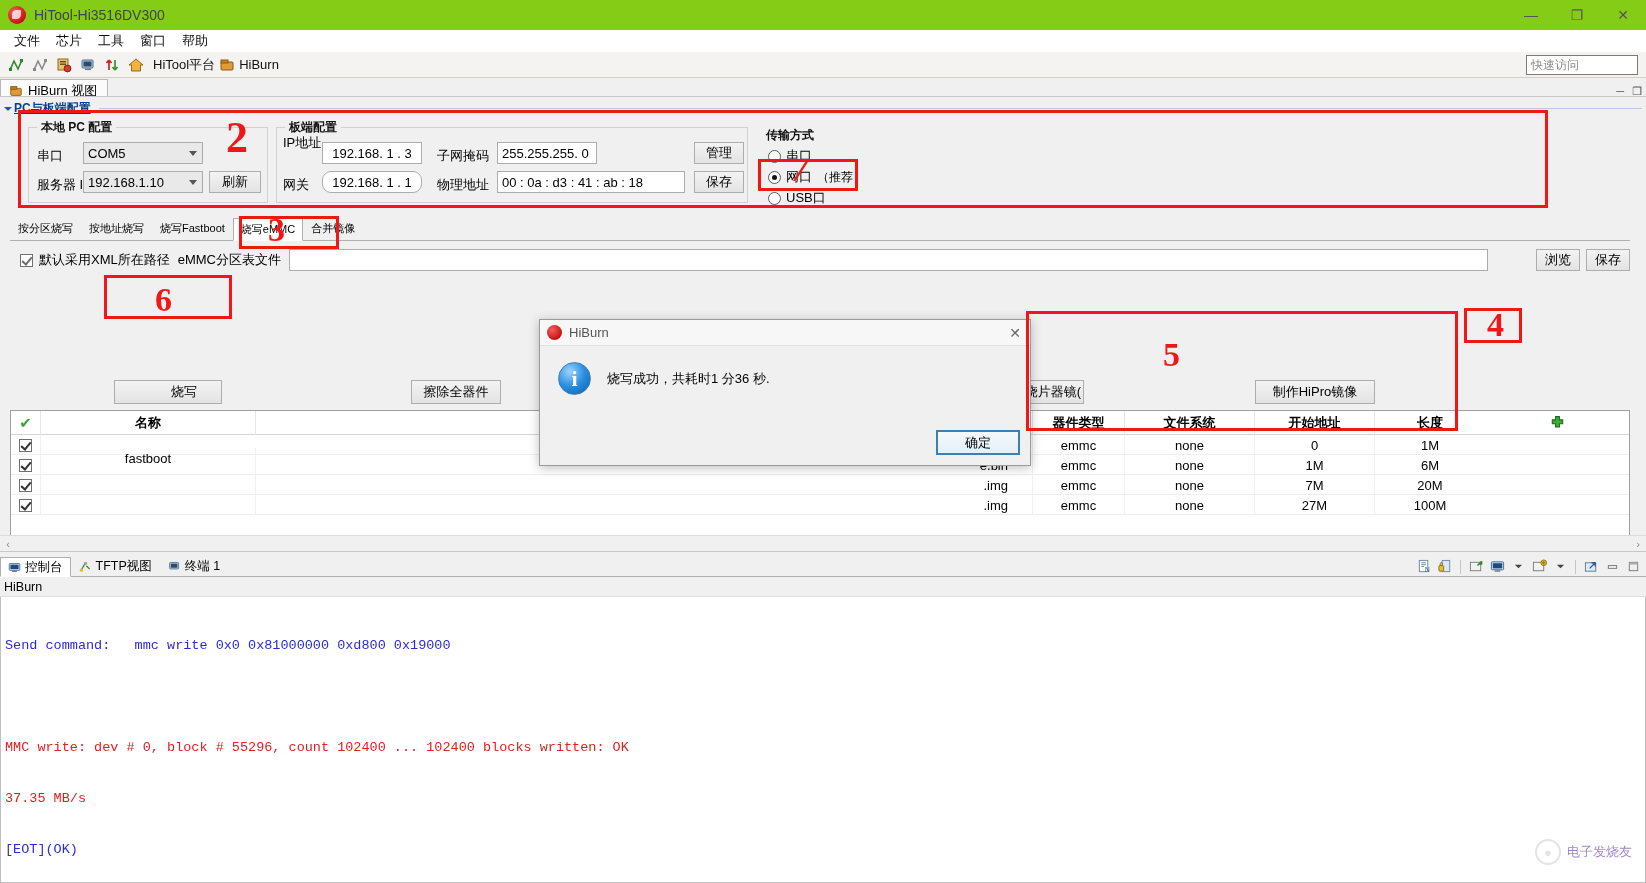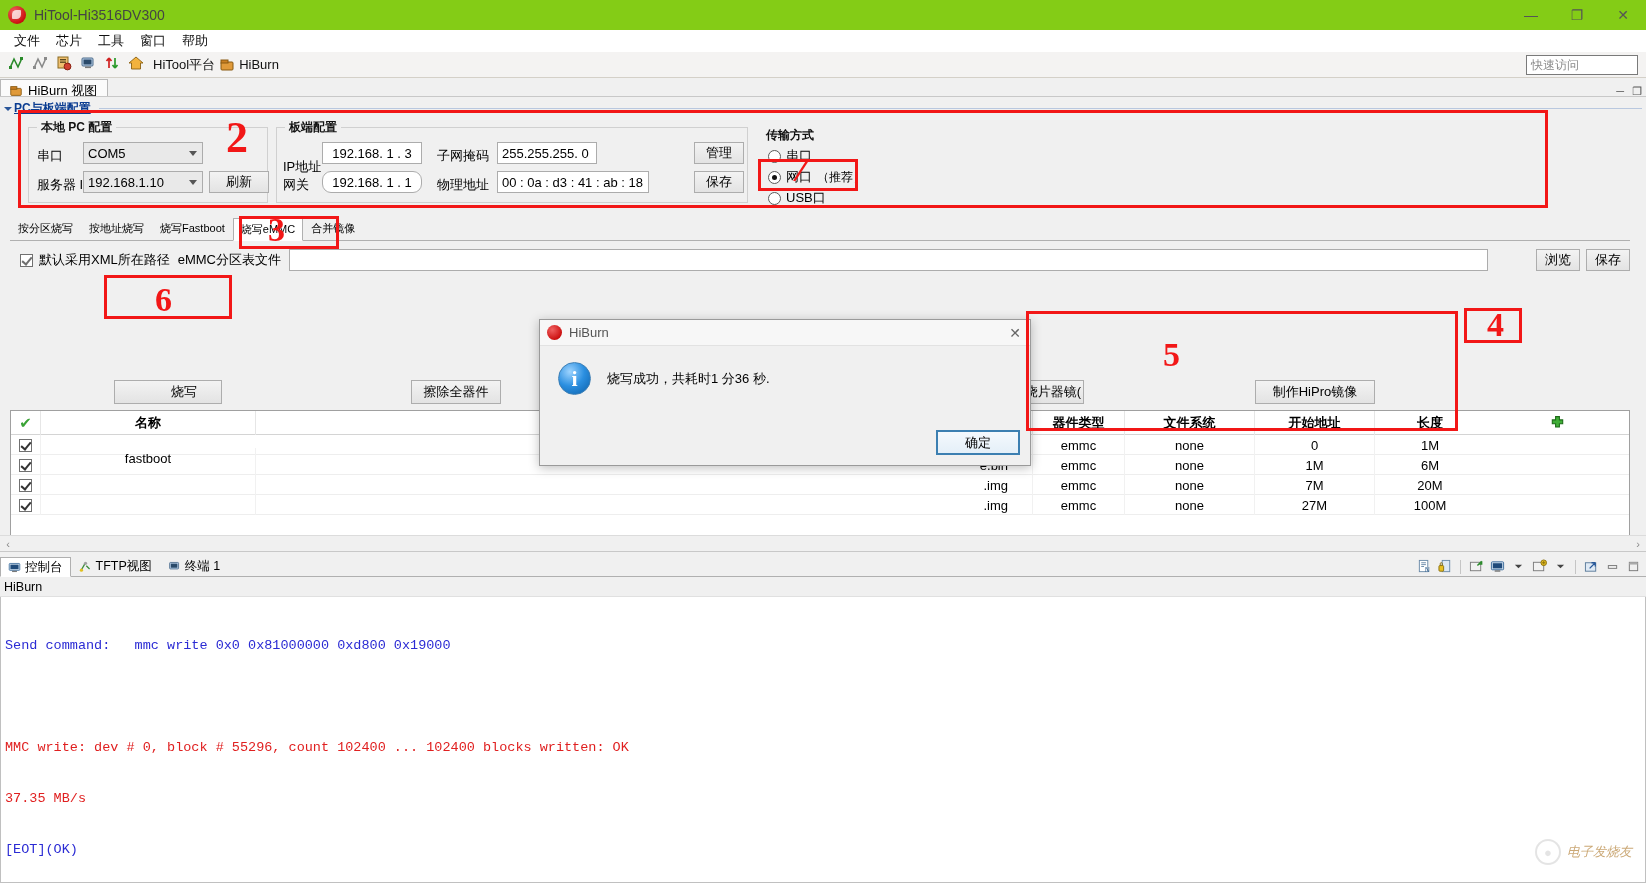--- a/index.html
+++ b/index.html
@@ -19,21 +19,21 @@
       background:#fff;border-radius:50% 10% 50% 10%;opacity:.75;}
   #titlebar .title{ font-size:14px; color:#444; }
   .winbtns{ position:absolute; right:0; top:0; height:30px; display:flex; }
   .winbtn{ width:46px;height:30px;display:flex;align-items:center;justify-content:center;
       color:#555;font-size:14px;}
   
   #menubar{ height:22px; background:#ffffff; display:flex; align-items:center; padding-left:6px; }
   #menubar .mi{ padding:2px 8px; font-size:13px; color:#111; }
   
   #coolbar{ height:26px; background:#f4f3f2; border-bottom:1px solid #d4d0c8;
-      display:flex; padding-left:5px; position:relative;}
+      display:flex; align-items:center; padding-left:5px; position:relative;}
   #coolbar .tbi{ width:22px;height:22px;display:flex;align-items:center;justify-content:center;
       margin-right:2px;}
   #coolbar .tlab{ display:flex;align-items:center;gap:4px;margin-left:4px;font-size:13px;color:#111;}
   #quickaccess{ position:absolute; right:8px; top:3px; width:112px; height:20px;
       border:1px solid #7a7a7a; background:#fff; font-size:12px; padding:1px 4px; color:#8a8a8a; }
   
   #viewtabs{ height:24px; background:#f0f0f0; display:flex; align-items:flex-end; position:relative;
       border-bottom:1px solid #b8b8b8; }
   .vtab{ height:22px; display:flex;align-items:center;gap:5px;
       padding:0 10px 0 8px; background:#fbfbfb; border:1px solid #b8b8b8; border-bottom:none;
@@ -133,21 +133,21 @@
       display:flex;align-items:center;justify-content:center;font-size:13px;}
   
   .anno{ position:absolute; pointer-events:none; }
   .abox{ border:3px solid #f21717; }
   .anum{ color:#f21717; font-family:"Liberation Serif",serif; font-weight:bold; }
   
   #wm{ position:absolute; right:14px; bottom:18px; display:flex; align-items:center; gap:6px;
        opacity:.55; }
   #wm .wmlogo{ width:26px;height:26px;border-radius:50%;border:2px solid #cfcfcf;
        display:flex;align-items:center;justify-content:center;color:#cfcfcf;font-size:13px;}
-  #wm .wmtxt{ color:#a16207; font-size:13px;font-style:italic; }
+  #wm .wmtxt{ color:#4c1d95; font-size:13px; }
 </style>
 </head>
 <body>
 
 <div id="titlebar">
   <div class="app-icon"></div>
   <div class="title">HiTool-Hi3516DV300</div>
   <div class="winbtns">
     <div class="winbtn">—</div>
     <div class="winbtn">❐</div>
@@ -244,33 +244,33 @@
     <div class="lbl" style="position:absolute;left:8px;top:19px;">串口</div>
     <div class="combo" style="position:absolute;left:54px;top:14px;width:120px;">
       <span>COM5</span>
       <span class="arrow"></span>
     </div>
     <div class="lbl" style="position:absolute;left:8px;top:48px;">服务器 IP</div>
     <div class="combo" style="position:absolute;left:54px;top:43px;width:120px;">
       <span>192.168.1.10</span>
       <span class="arrow"></span>
     </div>
-    <div class="btn" style="position:absolute;left:180px;top:43px;width:60px;">刷新</div>
+    <div class="btn" style="position:absolute;left:180px;top:43px;width:52px;">刷新</div>
   </div>
 
   <div class="grp" style="left:276px; top:30px; width:472px; height:76px;">
     <div class="glabel">板端配置</div>
-    <div class="lbl" style="position:absolute;left:6px;top:30px;">IP地址</div>
+    <div class="lbl" style="position:absolute;left:6px;top:6px;">IP地址</div>
     <div class="txt" style="position:absolute;left:45px;top:14px;width:100px;justify-content:center;">192.168. 1 . 3</div>
     <div class="lbl" style="position:absolute;left:6px;top:48px;">网关</div>
     <div class="txt" style="position:absolute;left:45px;top:43px;width:100px;justify-content:center;border-radius:9px;">192.168. 1 . 1</div>
     <div class="lbl" style="position:absolute;left:160px;top:19px;">子网掩码</div>
     <div class="txt" style="position:absolute;left:220px;top:14px;width:100px;">255.255.255. 0</div>
     <div class="lbl" style="position:absolute;left:160px;top:48px;">物理地址</div>
-    <div class="txt" style="position:absolute;left:220px;top:43px;width:152px;">00 : 0a : d3 : 41 : ab : 18</div>
+    <div class="txt" style="position:absolute;left:220px;top:43px;width:188px;">00 : 0a : d3 : 41 : ab : 18</div>
     <div class="btn" style="position:absolute;left:417px;top:14px;width:50px;">管理</div>
     <div class="btn" style="position:absolute;left:417px;top:43px;width:50px;">保存</div>
   </div>
 
   <div class="grp" style="left:762px; top:30px; width:230px; height:76px; border:none;">
     <div class="glabel" style="left:0;top:0;">传输方式</div>
     <div style="position:absolute;left:6px;top:17px;">
       <div class="radio-row">
         <span class="radio"></span>
         <span>串口</span>

